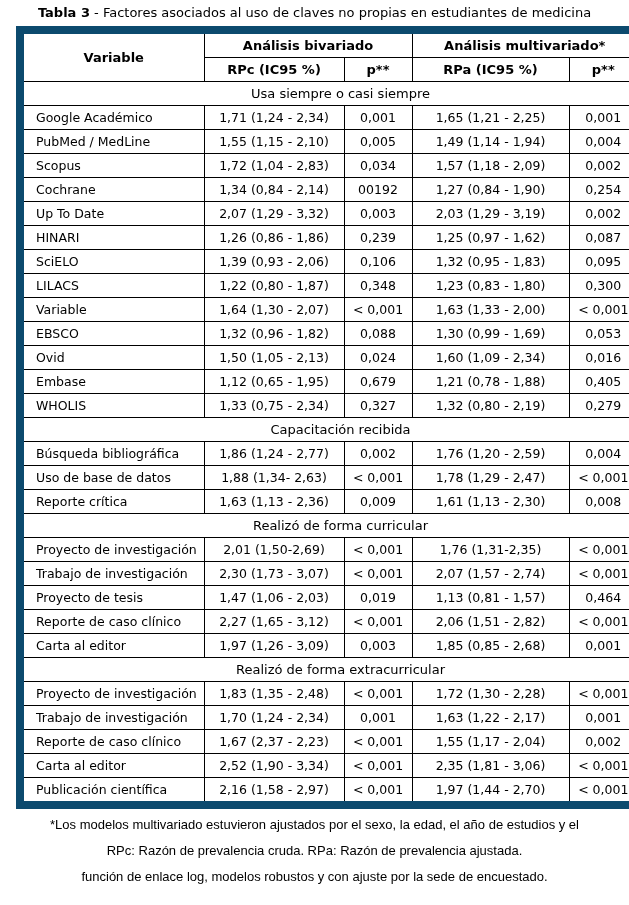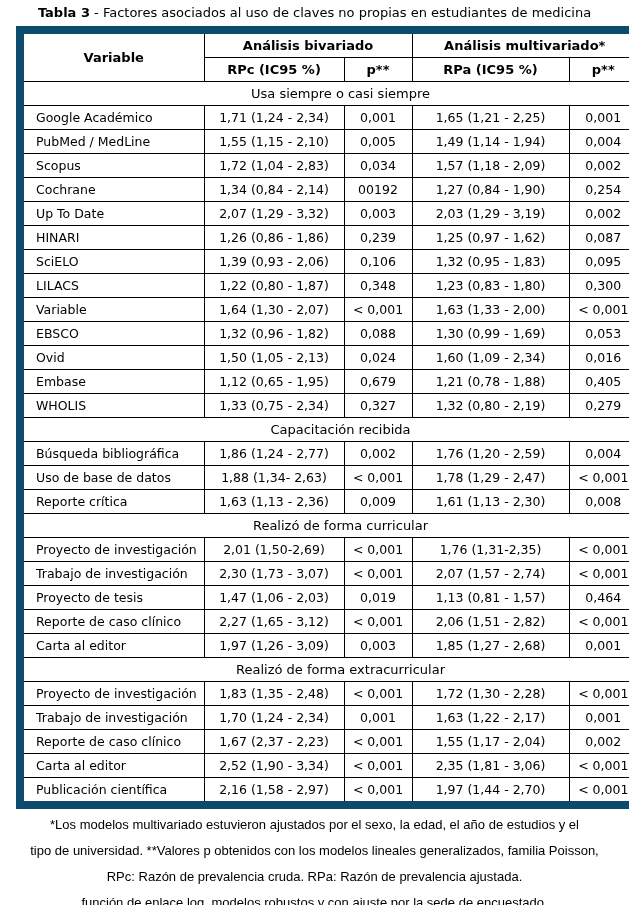--- a/index.html
+++ b/index.html
@@ -240,21 +240,21 @@
           <td class="cell-var">Reporte de caso clínico</td>
           <td class="cell-num">2,27 (1,65 - 3,12)</td>
           <td class="cell-num">&lt; 0,001</td>
           <td class="cell-num">2,06 (1,51 - 2,82)</td>
           <td class="cell-num">&lt; 0,001</td>
         </tr>
         <tr>
           <td class="cell-var">Carta al editor</td>
           <td class="cell-num">1,97 (1,26 - 3,09)</td>
           <td class="cell-num">0,003</td>
-          <td class="cell-num">1,85 (1,27 - 2,68)</td>
+          <td class="cell-num">1,85 (0,85 - 2,68)</td>
           <td class="cell-num">0,001</td>
         </tr>
         <tr>
           <td colspan="5" class="section-cell">Realizó de forma extracurricular</td>
         </tr>
         <tr>
           <td class="cell-var">Proyecto de investigación</td>
           <td class="cell-num">1,83 (1,35 - 2,48)</td>
           <td class="cell-num">&lt; 0,001</td>
           <td class="cell-num">1,72 (1,30 - 2,28)</td>
@@ -286,18 +286,17 @@
           <td class="cell-num">2,16 (1,58 - 2,97)</td>
           <td class="cell-num">&lt; 0,001</td>
           <td class="cell-num">1,97 (1,44 - 2,70)</td>
           <td class="cell-num">&lt; 0,001</td>
         </tr>
       </tbody>
   </table>
 
   <div class="footnotes">
       <div class="footnote-line">*Los modelos multivariado estuvieron ajustados por el sexo, la edad, el año de estudios y el</div>
-      <div class="footnote-line">tipo de universidad. **Valores p obtenidos con los modelos lineales generalizados, familia Poisson,</div>
       <div class="footnote-line">RPc: Razón de prevalencia cruda. RPa: Razón de prevalencia ajustada.</div>
       <div class="footnote-line">función de enlace log, modelos robustos y con ajuste por la sede de encuestado.</div>
     </div>
 
 </div>
 
 </body></html>

